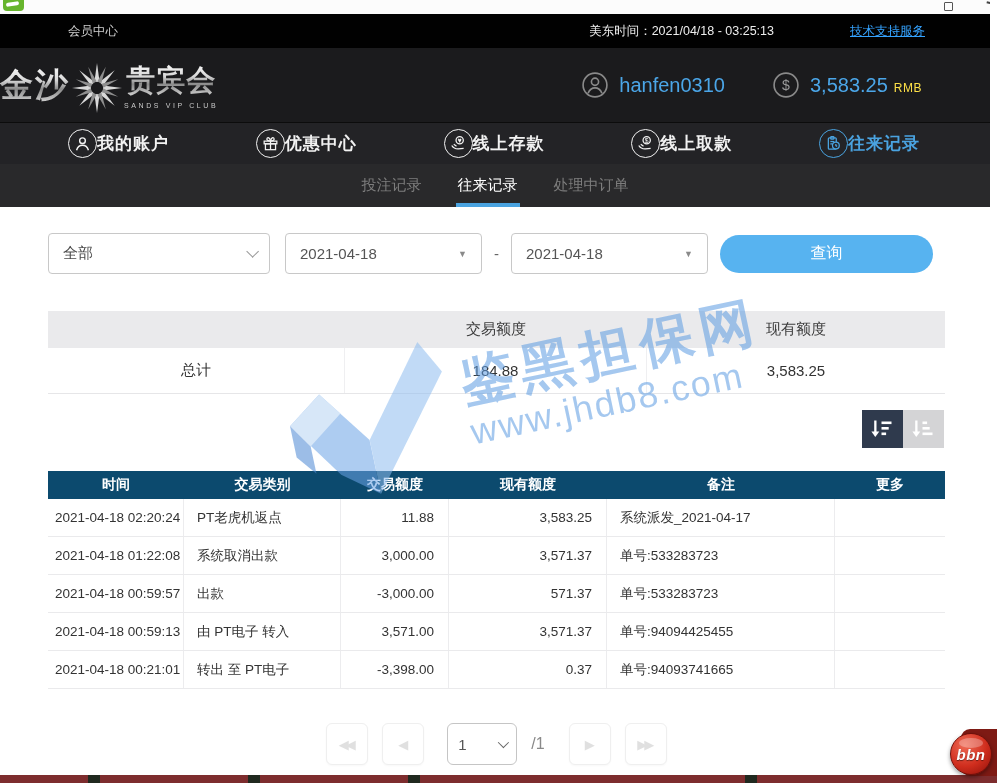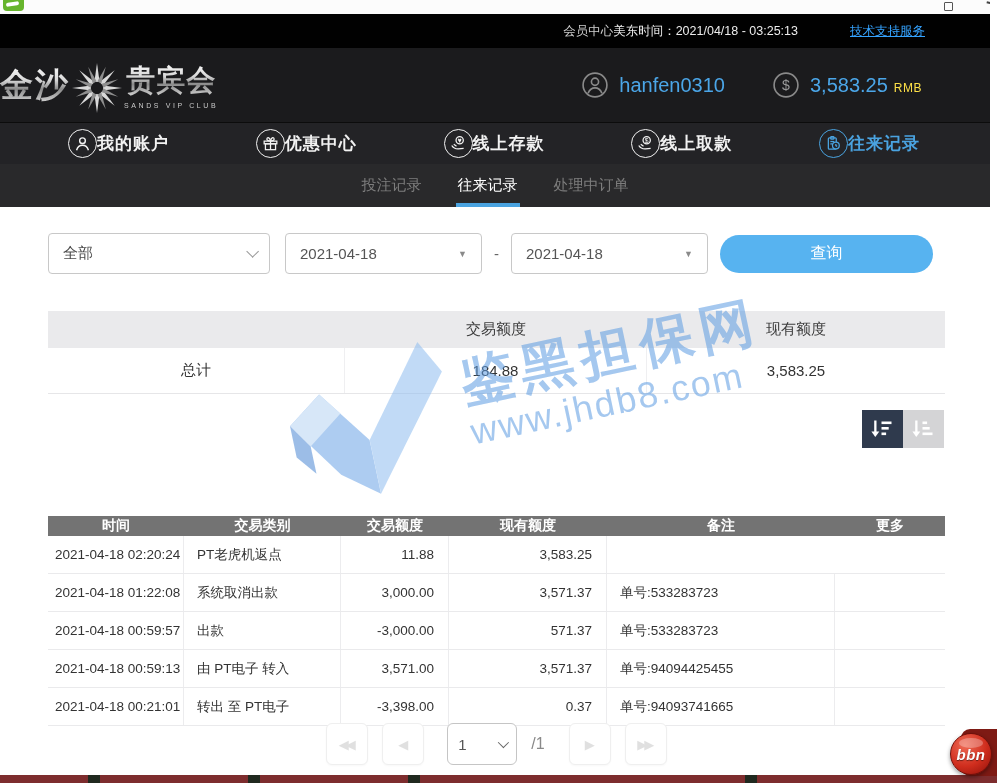--- a/index.html
+++ b/index.html
@@ -12,23 +12,23 @@
 
   
   .browser-strip { position:absolute; top:0; left:0; width:997px; height:14px; background:#fcfcfc; z-index:40; }
   .green-blob { position:absolute; left:3px; top:-4px; width:21px; height:15px; background:#67b52d; border-radius:4px; }
   .green-blob:after { content:""; position:absolute; left:3px; top:6px; width:13px; height:4px; background:#fff; border-radius:3px; transform:rotate(-8deg); }
   .mini-ic1 { position:absolute; left:944px; top:2px; width:9px; height:9px; border:1px solid #555; border-radius:1px; }
   .mini-ic2 { position:absolute; left:986px; top:2px; width:8px; height:8px; border-right:2px solid #444; border-top:2px solid #444; transform:rotate(12deg); }
 
   
   .topbar { top:14px; height:34px; background:#010101; display:flex; align-items:center;
-            padding:0 65px 0 68px; justify-content:flex-end; }
+            padding:0 65px 0 68px; justify-content:space-between; }
   .topbar .left { color:#cfcfcf; font-size:12.5px; }
-  .topbar .right { display:flex; align-items:center; gap:52px; }
+  .topbar .right { display:flex; align-items:center; gap:76px; }
   .topbar .time { color:#ededed; font-size:12.5px; }
   .topbar .support { color:#35a3ff; font-size:12.5px; text-decoration:underline; cursor:pointer; }
 
   
   .header { top:48px; height:74px; background:#1b1b1d; display:flex; align-items:center; }
   .logo { display:flex; align-items:center; cursor:pointer; }
   .silver {
     font-family:"Liberation Serif", serif; font-weight:bold;
     background:linear-gradient(180deg,#ffffff 0%,#d8d8d8 38%,#8a8a8a 58%,#efefef 100%);
     -webkit-background-clip:text; background-clip:text; color:transparent;
@@ -99,21 +99,21 @@
 
   
   .sortbar { position:absolute; top:203px; right:46px; display:flex; }
   .sort-btn { width:41px; height:38px; display:flex; align-items:center; justify-content:center; cursor:pointer; }
   .sort-desc { background:#2f3a4d; }
   .sort-asc { background:#d4d4d6; }
   .sort-btn svg { width:23px; height:21px; }
 
   
   .mt { position:absolute; top:264px; left:48px; width:897px; }
-  .mt-h { display:grid; grid-template-columns:136px 157px 108px 158px 228px 110px; height:20px; background:#737373;margin-top:45px; }
+  .mt-h { display:grid; grid-template-columns:136px 157px 108px 158px 228px 110px; height:28px; background:#0c4a6e; }
   .mt-h div { display:flex; align-items:center; justify-content:center; color:#fff; font-weight:bold; font-size:14px; }
   .mt-r { display:grid; grid-template-columns:136px 157px 108px 158px 228px 110px; height:38px;
           border-bottom:1px solid #eaeaec; background:#fff; }
   .mt-r div { display:flex; align-items:center; font-size:13.5px; color:#333; border-right:1px solid #ececee; overflow:hidden; white-space:nowrap; }
   .mt-r div:last-child { border-right:none; }
   .mt-r .c0 { padding-left:7px; }
   .mt-r .c1 { padding-left:13px; }
   .mt-r .c2, .mt-r .c3 { justify-content:flex-end; padding-right:14px; }
   .mt-r .c4 { padding-left:13px; }
 
@@ -346,20 +346,21 @@
       <div>交易额度</div>
       <div>现有额度</div>
       <div>备注</div>
       <div>更多</div>
     </div>
     <div class="mt-r">
       <div class="c0">2021-04-18 02:20:24</div>
       <div class="c1">PT老虎机返点</div>
       <div class="c2">11.88</div>
       <div class="c3">3,583.25</div>
+      <div class="c4">系统派发_2021-04-17</div>
       <div class="c5"></div>
     </div>
     <div class="mt-r">
       <div class="c0">2021-04-18 01:22:08</div>
       <div class="c1">系统取消出款</div>
       <div class="c2">3,000.00</div>
       <div class="c3">3,571.37</div>
       <div class="c4">单号:533283723</div>
       <div class="c5"></div>
     </div>

